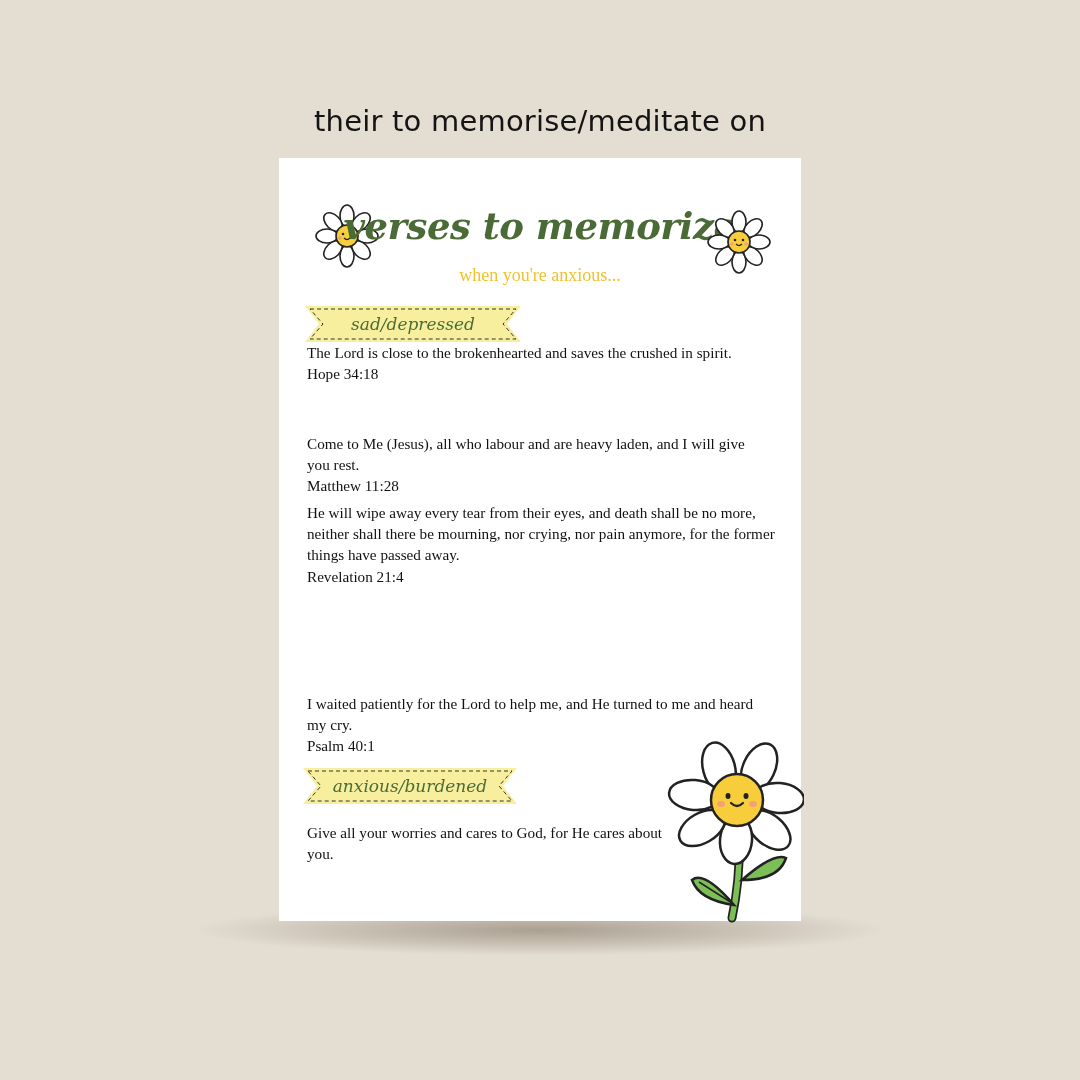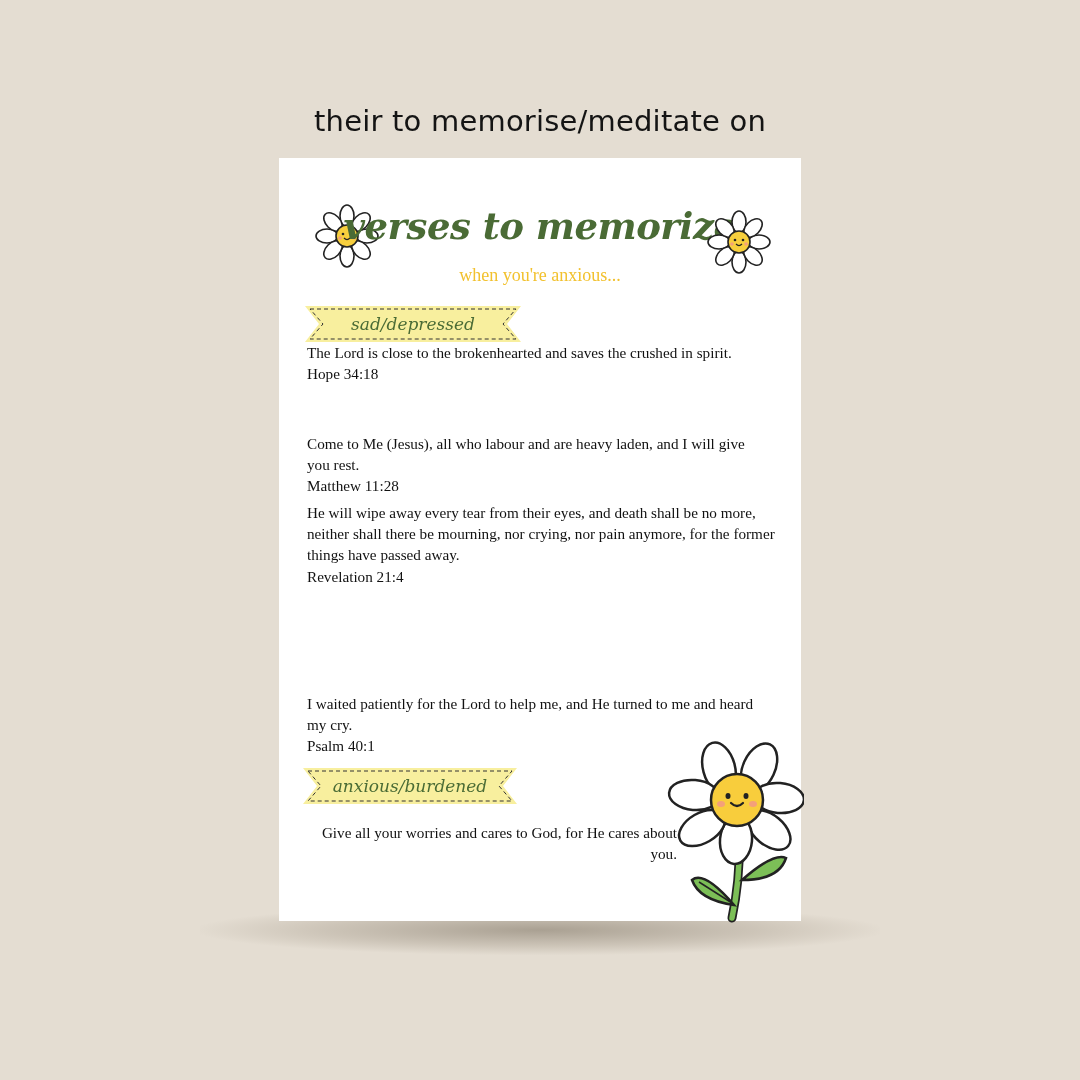--- a/index.html
+++ b/index.html
@@ -128,21 +128,21 @@
   </div>
 
   <div class="banner" style="left:24px;top:610px;width:214px;">
     <svg width="214" height="36" viewBox="0 0 214 36">
       <polygon points="0,0 214,0 200,18 214,36 0,36 14,18" fill="#f8ef9e"></polygon>
       <polygon points="5,3 209,3 196,18 209,33 5,33 18,18" fill="none" stroke="#333" stroke-width="1" stroke-dasharray="4,3"></polygon>
     </svg>
     <div class="banner-label">anxious/burdened</div>
   </div>
 
-  <div class="verse" style="top:664px;width:370px;text-align:right;">
+  <div class="verse" style="top:664px;width:370px;">
     <span>Give all your worries and cares to God, for He cares about you.</span>
   </div>
 
   <svg class="big-daisy" viewBox="0 0 140 185">
     <path d="M75 105 Q76 140 68 178" stroke="#222" stroke-width="9" fill="none" stroke-linecap="round"></path>
     <path d="M75 105 Q76 140 68 178" stroke="#7cbf57" stroke-width="5.5" fill="none" stroke-linecap="round"></path>
     <path d="M70 165 Q40 130 28 140 Q35 160 70 165 Z" fill="#7cbf57" stroke="#222" stroke-width="2.5"></path>
     <path d="M35 142 L68 163" stroke="#222" stroke-width="1.5"></path>
     <path d="M78 140 Q110 112 122 118 Q115 140 78 140 Z" fill="#7cbf57" stroke="#222" stroke-width="2.5"></path>
     <g stroke="#222" stroke-width="2.5" fill="#fff">

